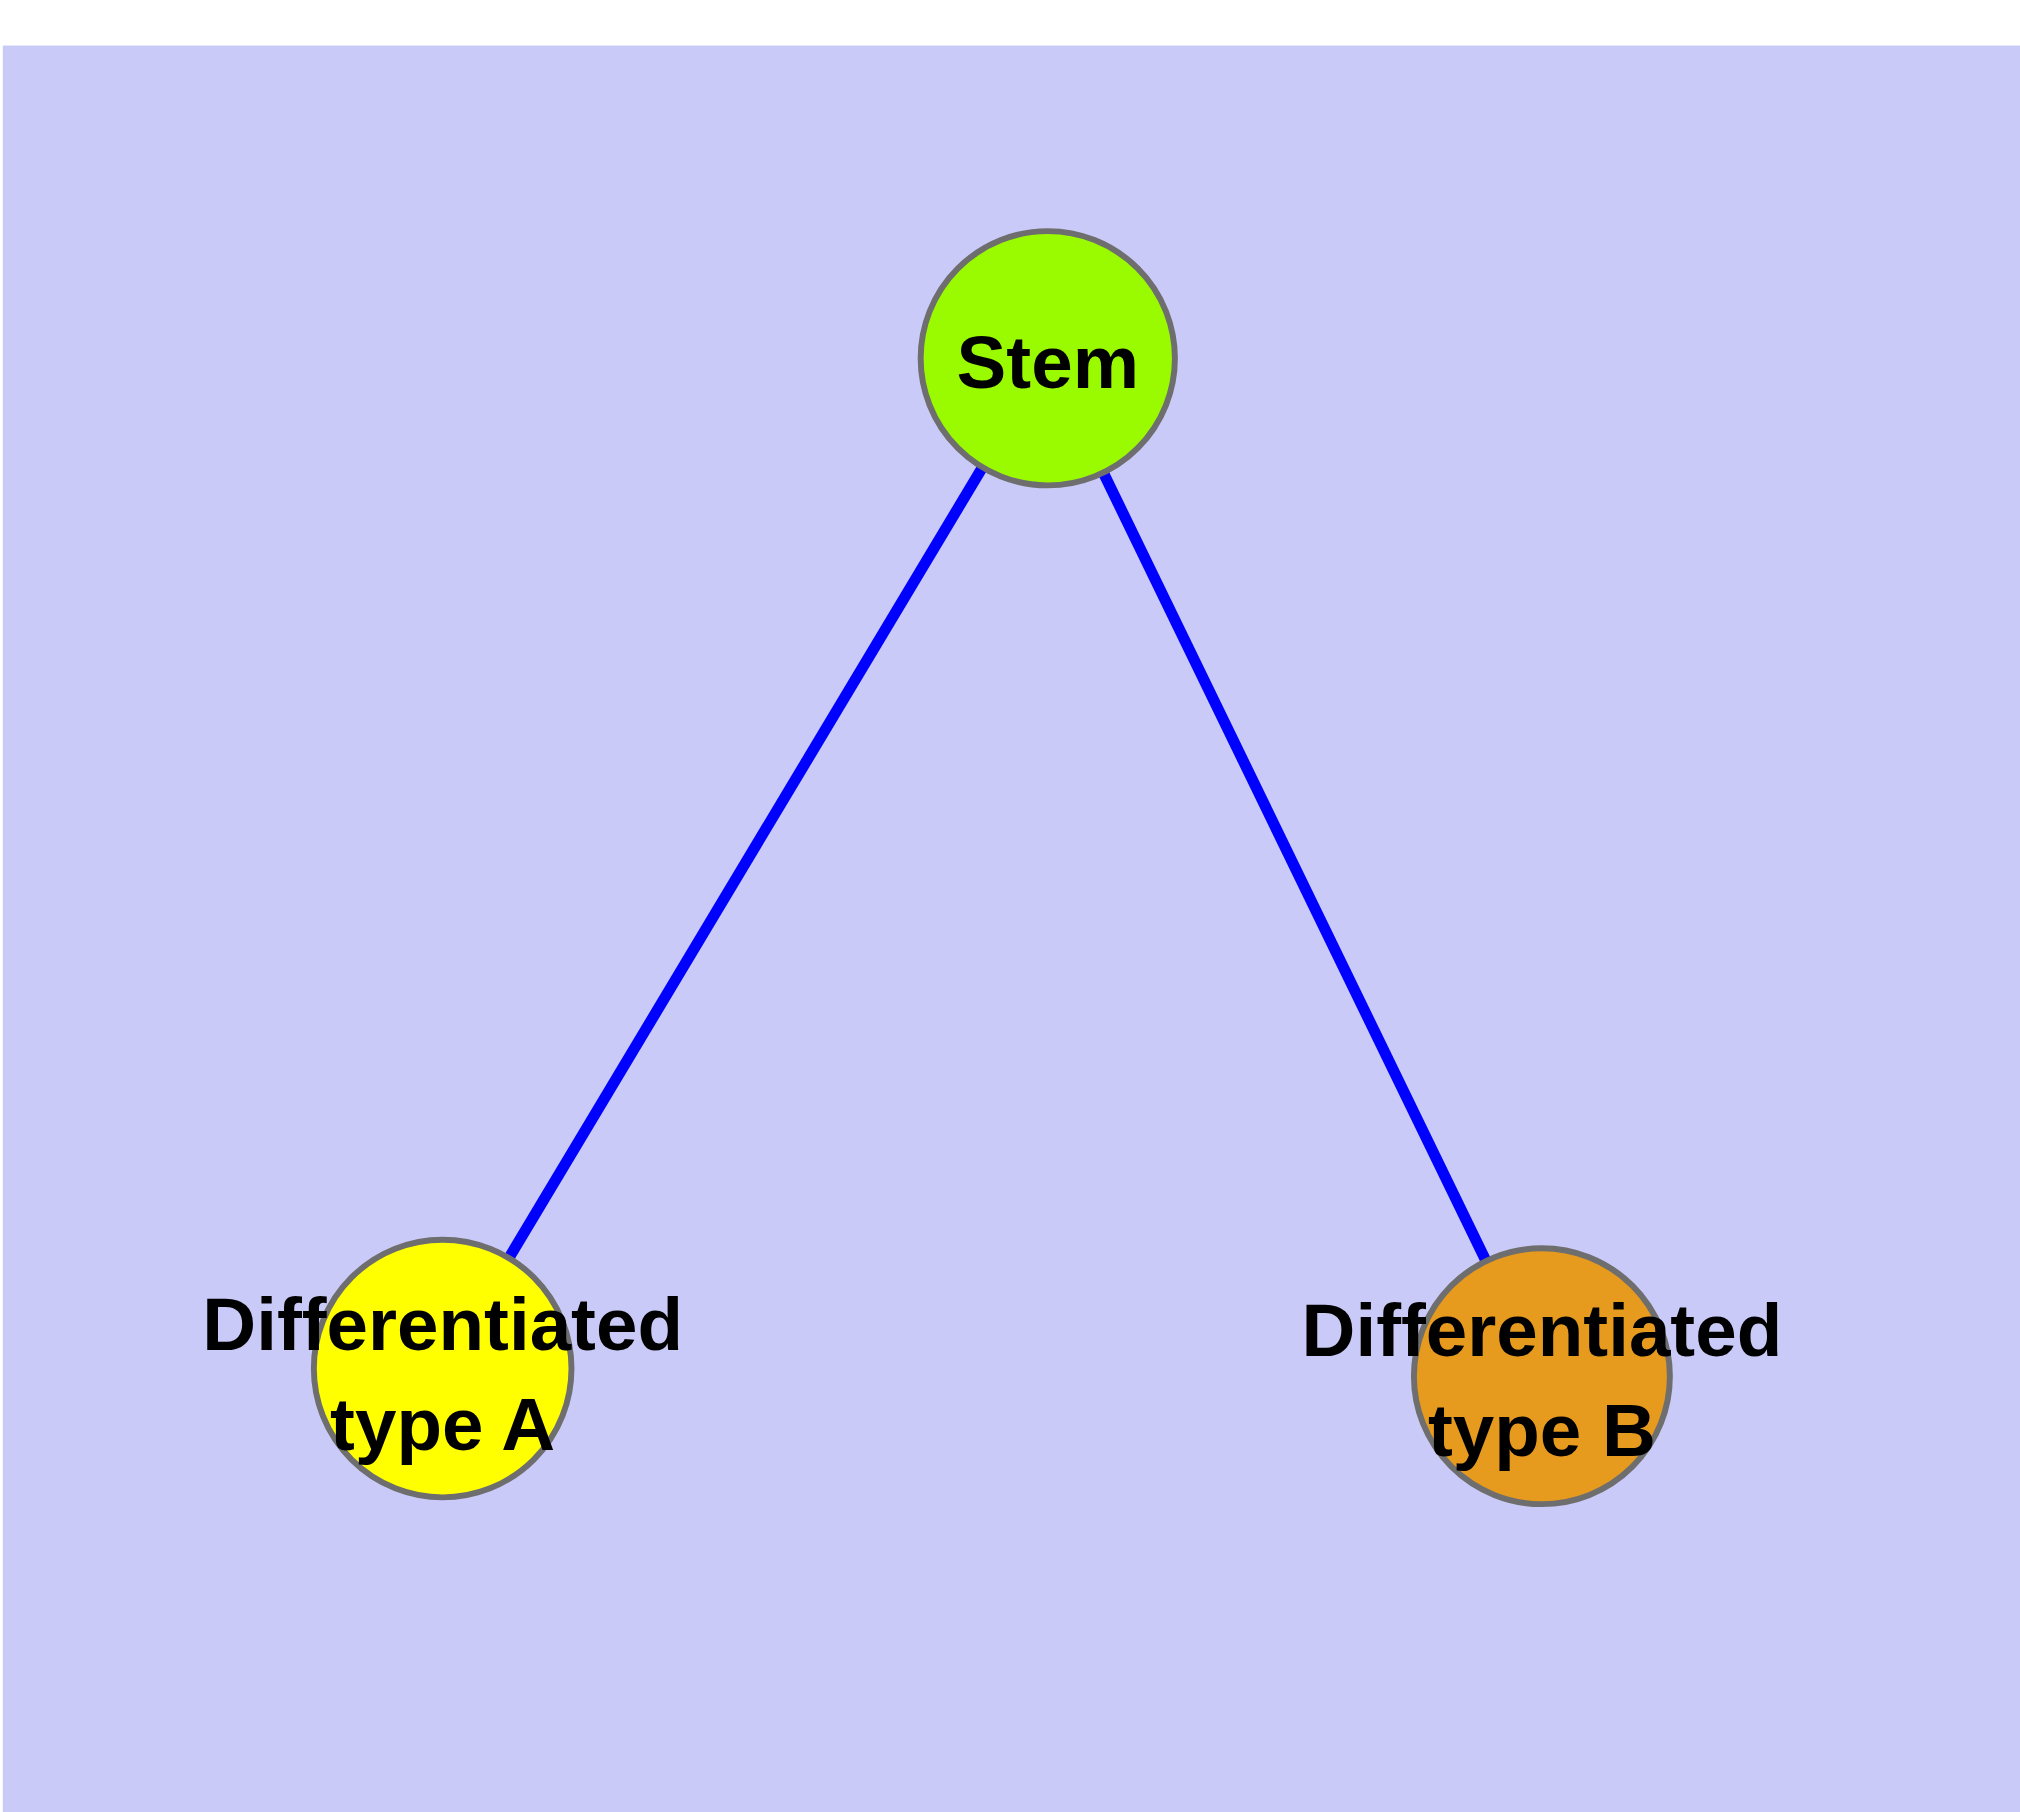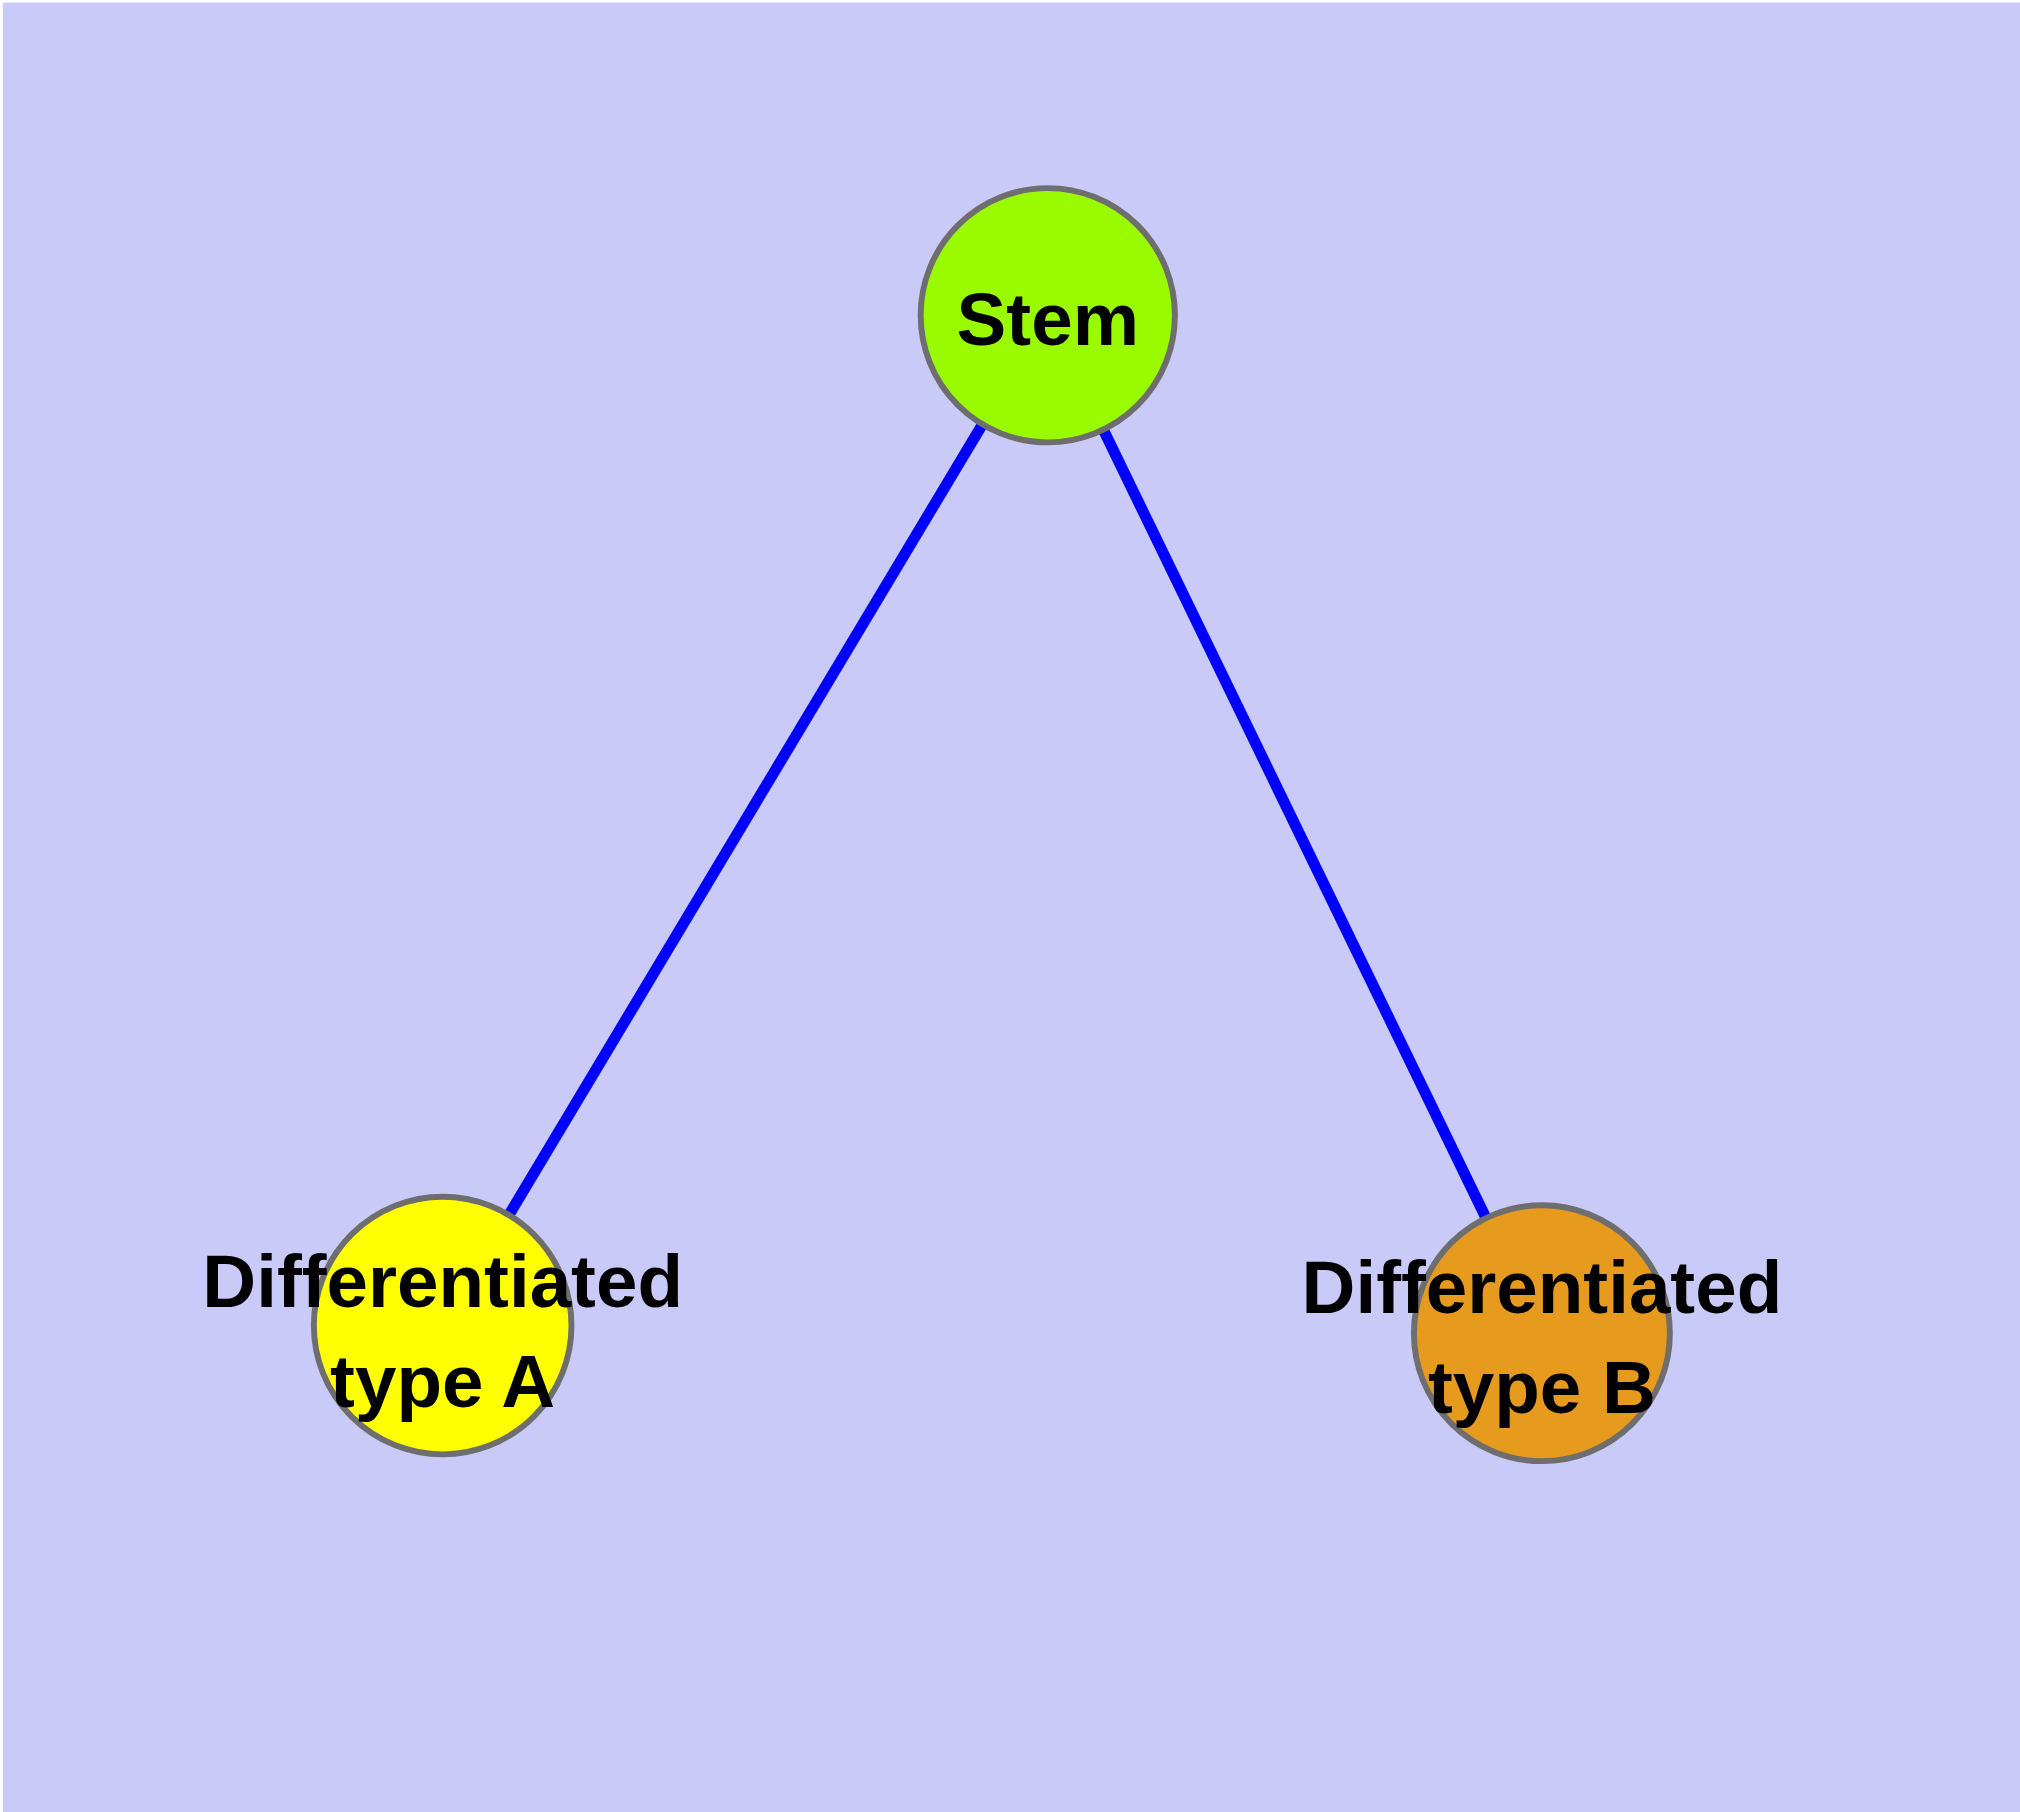--- a/index.html
+++ b/index.html
@@ -7,20 +7,21 @@
     padding: 0;
     width: 2021px;
     height: 1812px;
     overflow: hidden;
     background: #FFFFFF;
   }
   .stage {
     position: relative;
     width: 2021px;
     height: 1472px;
+    margin-top: 43px;
   }
   svg {
     position: absolute;
     left: 0;
     top: 0;
     display: block;
   }
   .node-label {
     font-family: "Liberation Sans", "DejaVu Sans", sans-serif;
     font-weight: bold;

